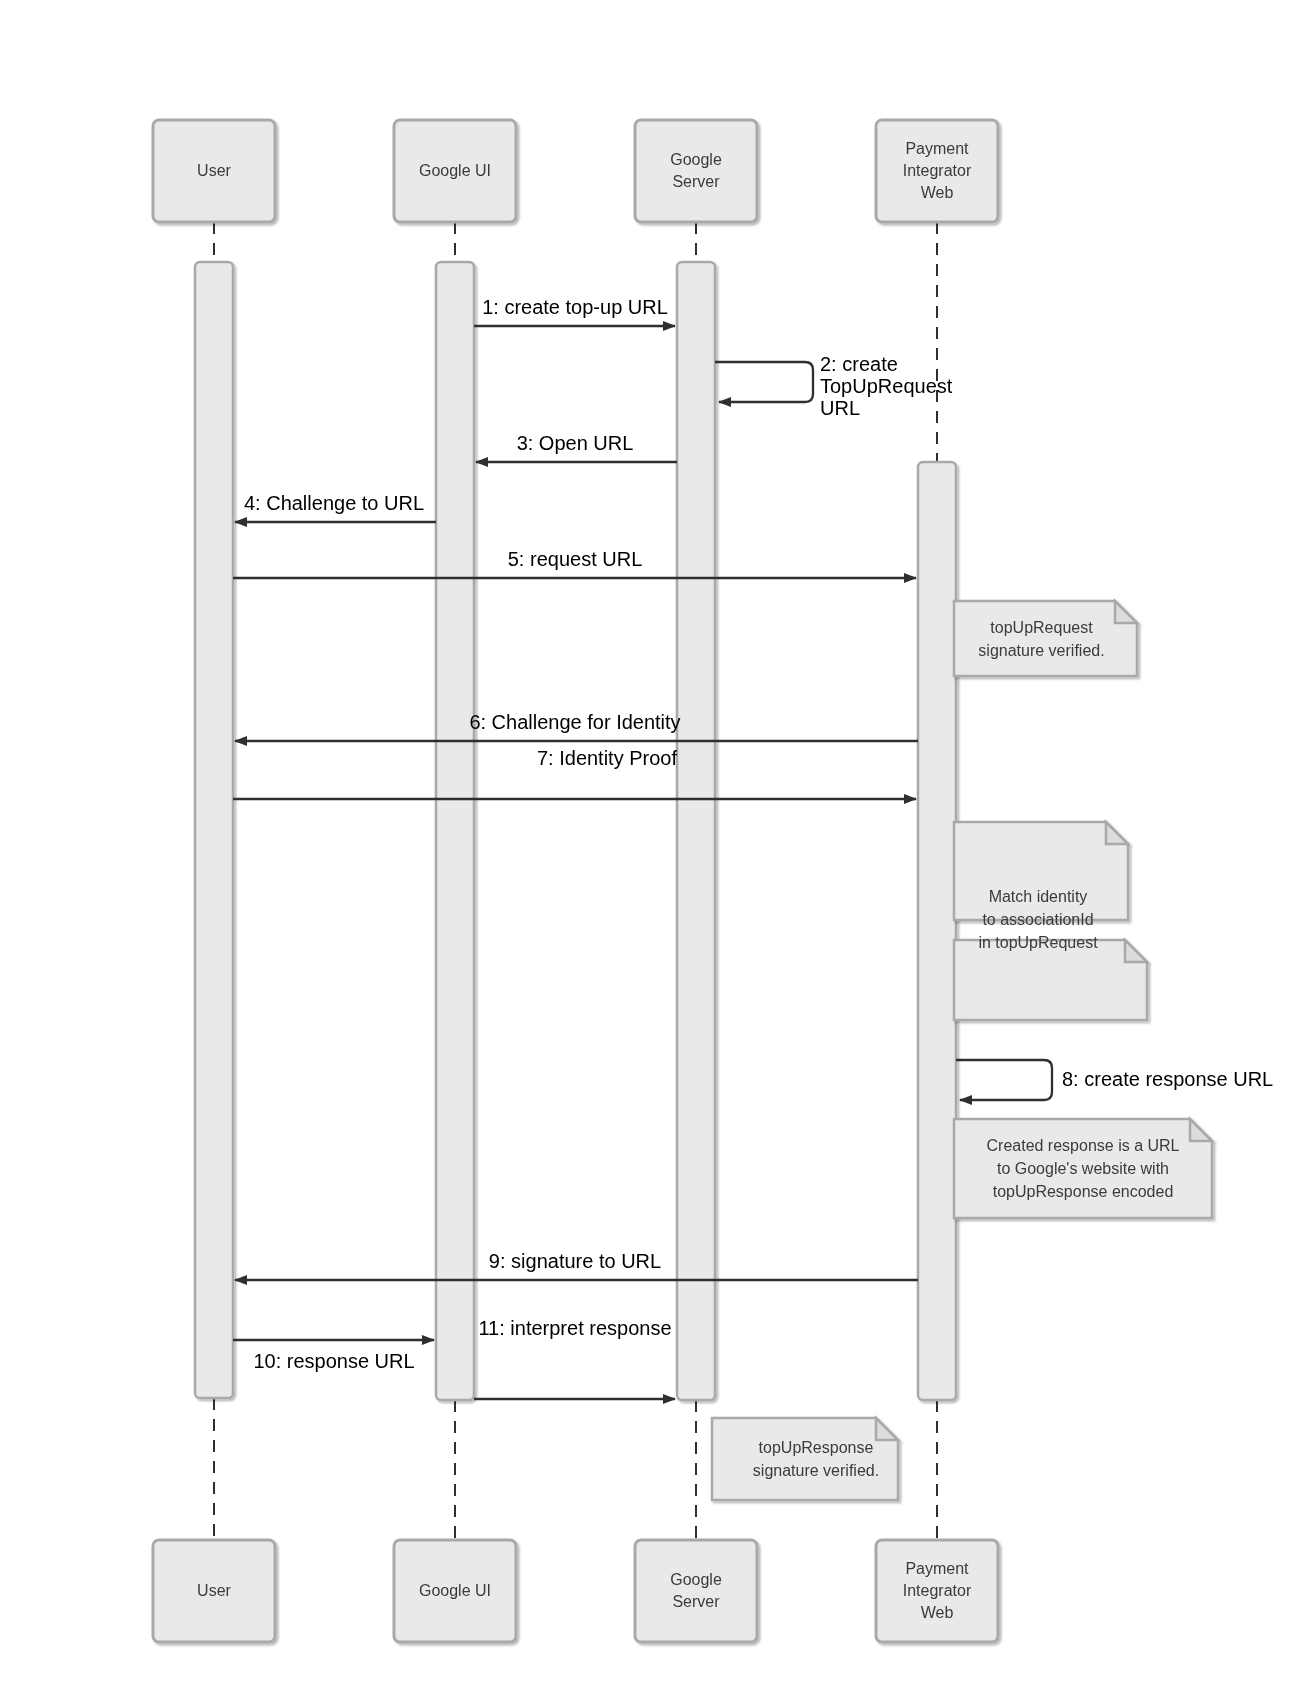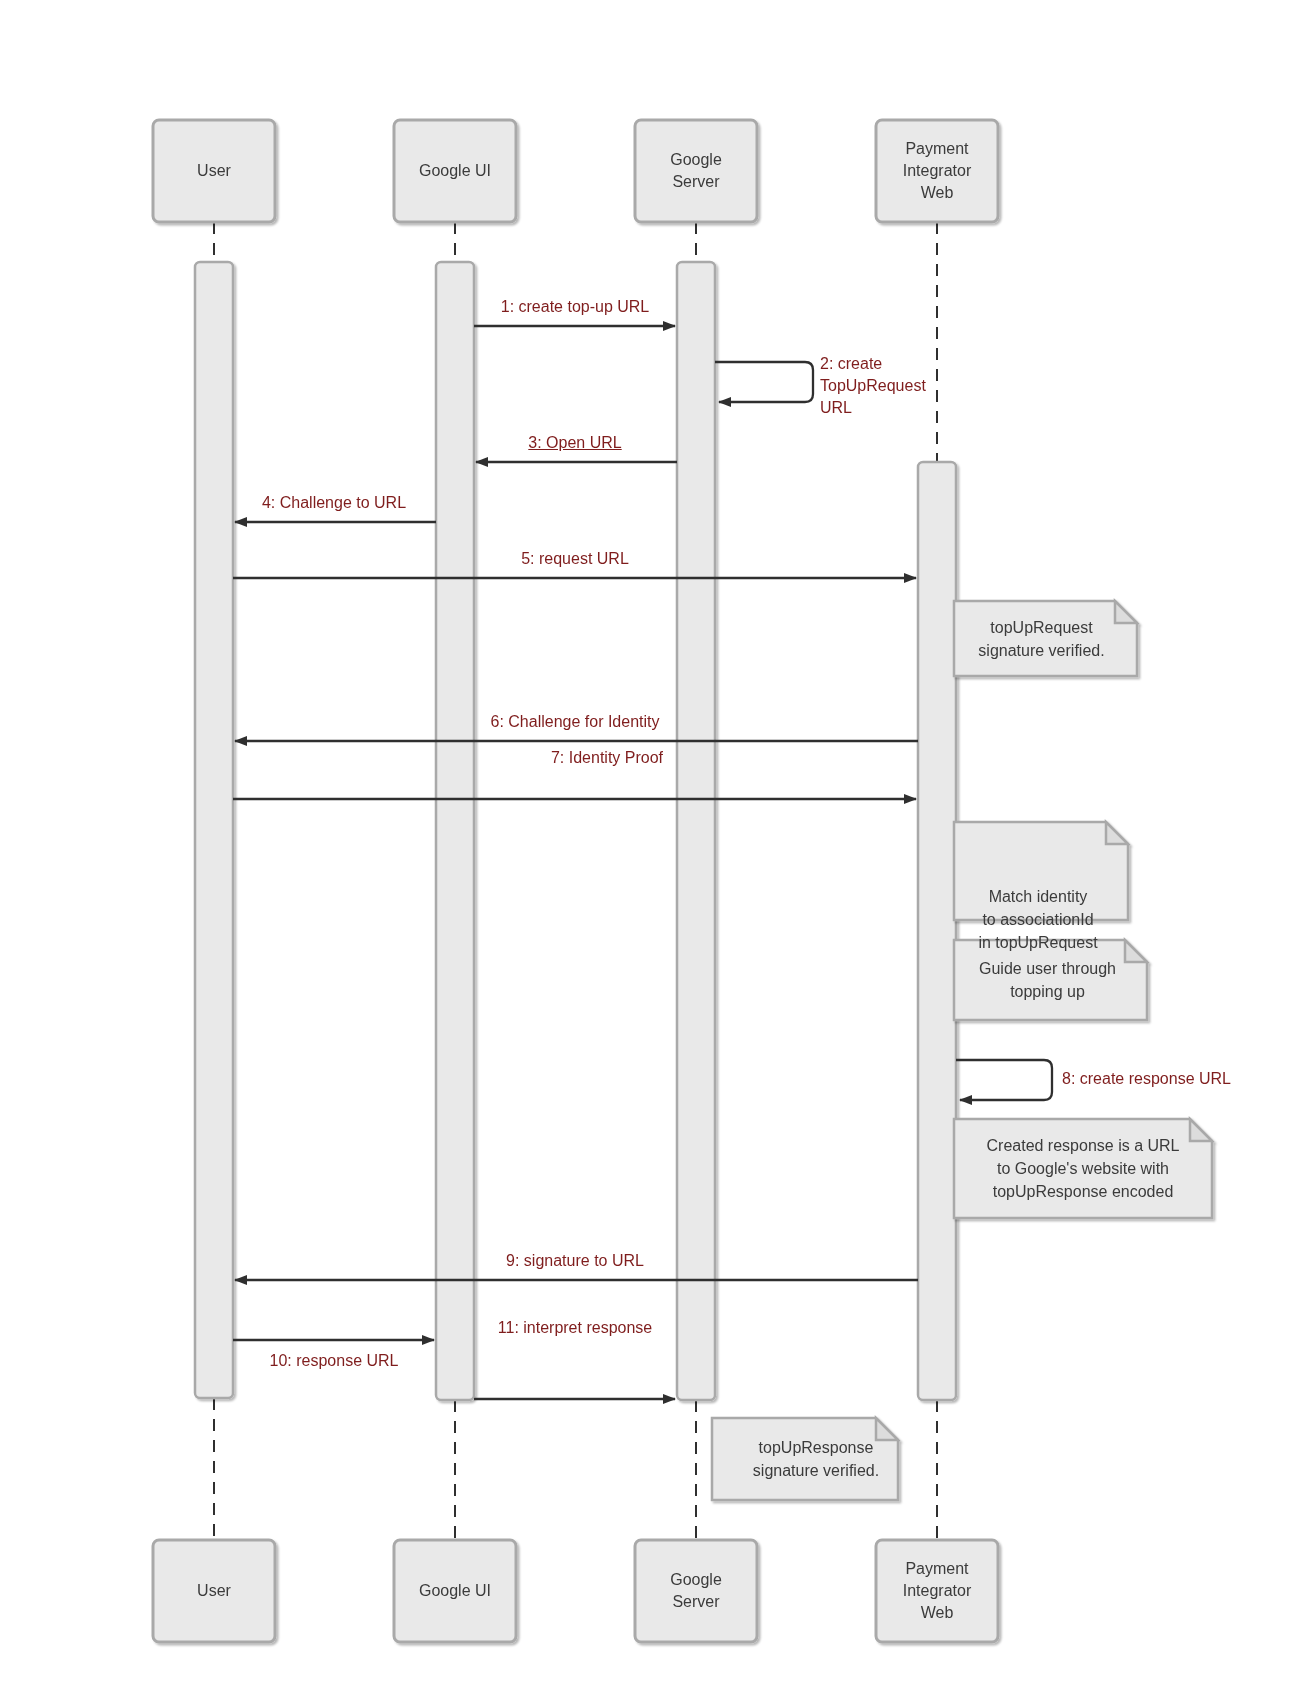--- a/index.html
+++ b/index.html
@@ -14,21 +14,21 @@
   #shapes{position:absolute;left:0;top:0;}
   .actor-label{
     position:absolute;
     display:flex;align-items:center;justify-content:center;text-align:center;
     font-size:16px;line-height:22px;color:#3b3b3b;
     padding:0 10px;box-sizing:border-box;
     white-space:pre-line;
   }
   .msg{
     position:absolute;
-    font-size:16px;line-height:22px;color:#7f1d1d;
+    font-size:20px;line-height:22px;color:#000000;
     white-space:pre-line;
   }
   .msg.centered{transform:translateX(-50%);text-align:center;white-space:nowrap;}
   .note-text{
     position:absolute;
     display:flex;align-items:center;justify-content:center;text-align:center;
     font-size:16px;line-height:23px;color:#3b3b3b;
     white-space:pre-line;box-sizing:border-box;
   }
 </style>
@@ -124,36 +124,34 @@
 
   <div class="actor-label" style="left:153px;top:1540px;width:122px;height:102px;">User</div>
   <div class="actor-label" style="left:394px;top:1540px;width:122px;height:102px;">Google UI</div>
   <div class="actor-label" style="left:635px;top:1540px;width:122px;height:102px;">Google Server</div>
   <div class="actor-label" style="left:876px;top:1540px;width:122px;height:102px;">Payment Integrator Web</div>
 
   <div class="msg centered" style="left:575px;top:296px;">1: create top-up URL</div>
   <div class="msg" style="left:820px;top:353px;">2: create
 TopUpRequest
 URL</div>
-  <div class="msg centered" style="left:575px;top:432px;text-decoration:underline;">3: Open URL</div>
+  <div class="msg centered" style="left:575px;top:432px;">3: Open URL</div>
   <div class="msg centered" style="left:334px;top:492px;">4: Challenge to URL</div>
   <div class="msg centered" style="left:575px;top:548px;">5: request URL</div>
   <div class="msg centered" style="left:575px;top:711px;">6: Challenge for Identity</div>
   <div class="msg centered" style="left:575px;top:747px;margin-left:32px;">7: Identity Proof</div>
   <div class="msg" style="left:1062px;top:1068px;">8: create response URL</div>
   <div class="msg centered" style="left:575px;top:1250px;">9: signature to URL</div>
   <div class="msg centered" style="left:334px;top:1310px;margin-top:40px;">10: response URL</div>
   <div class="msg centered" style="left:575px;top:1317px;">11: interpret response</div>
 
   <div class="note-text" style="left:954px;top:601px;width:183px;height:75px;padding-right:8px;">topUpRequest
 signature verified.</div>
   <div class="note-text" style="left:954px;top:822px;width:174px;height:98px;padding-right:6px;margin-top:48px;">Match identity
 to associationId
 in topUpRequest</div>
-  <div class="note-text" style="left:954px;top:940px;width:193px;height:80px;padding-right:6px;">Guide user through
-topping up</div>
   <div class="note-text" style="left:954px;top:1119px;width:258px;height:99px;">Created response is a URL
 to Google's website with
 topUpResponse encoded</div>
   <div class="note-text" style="left:712px;top:1418px;width:216px;height:82px;padding-right:8px;">topUpResponse
 signature verified.</div>
 
 </div>
 
 </body></html>

